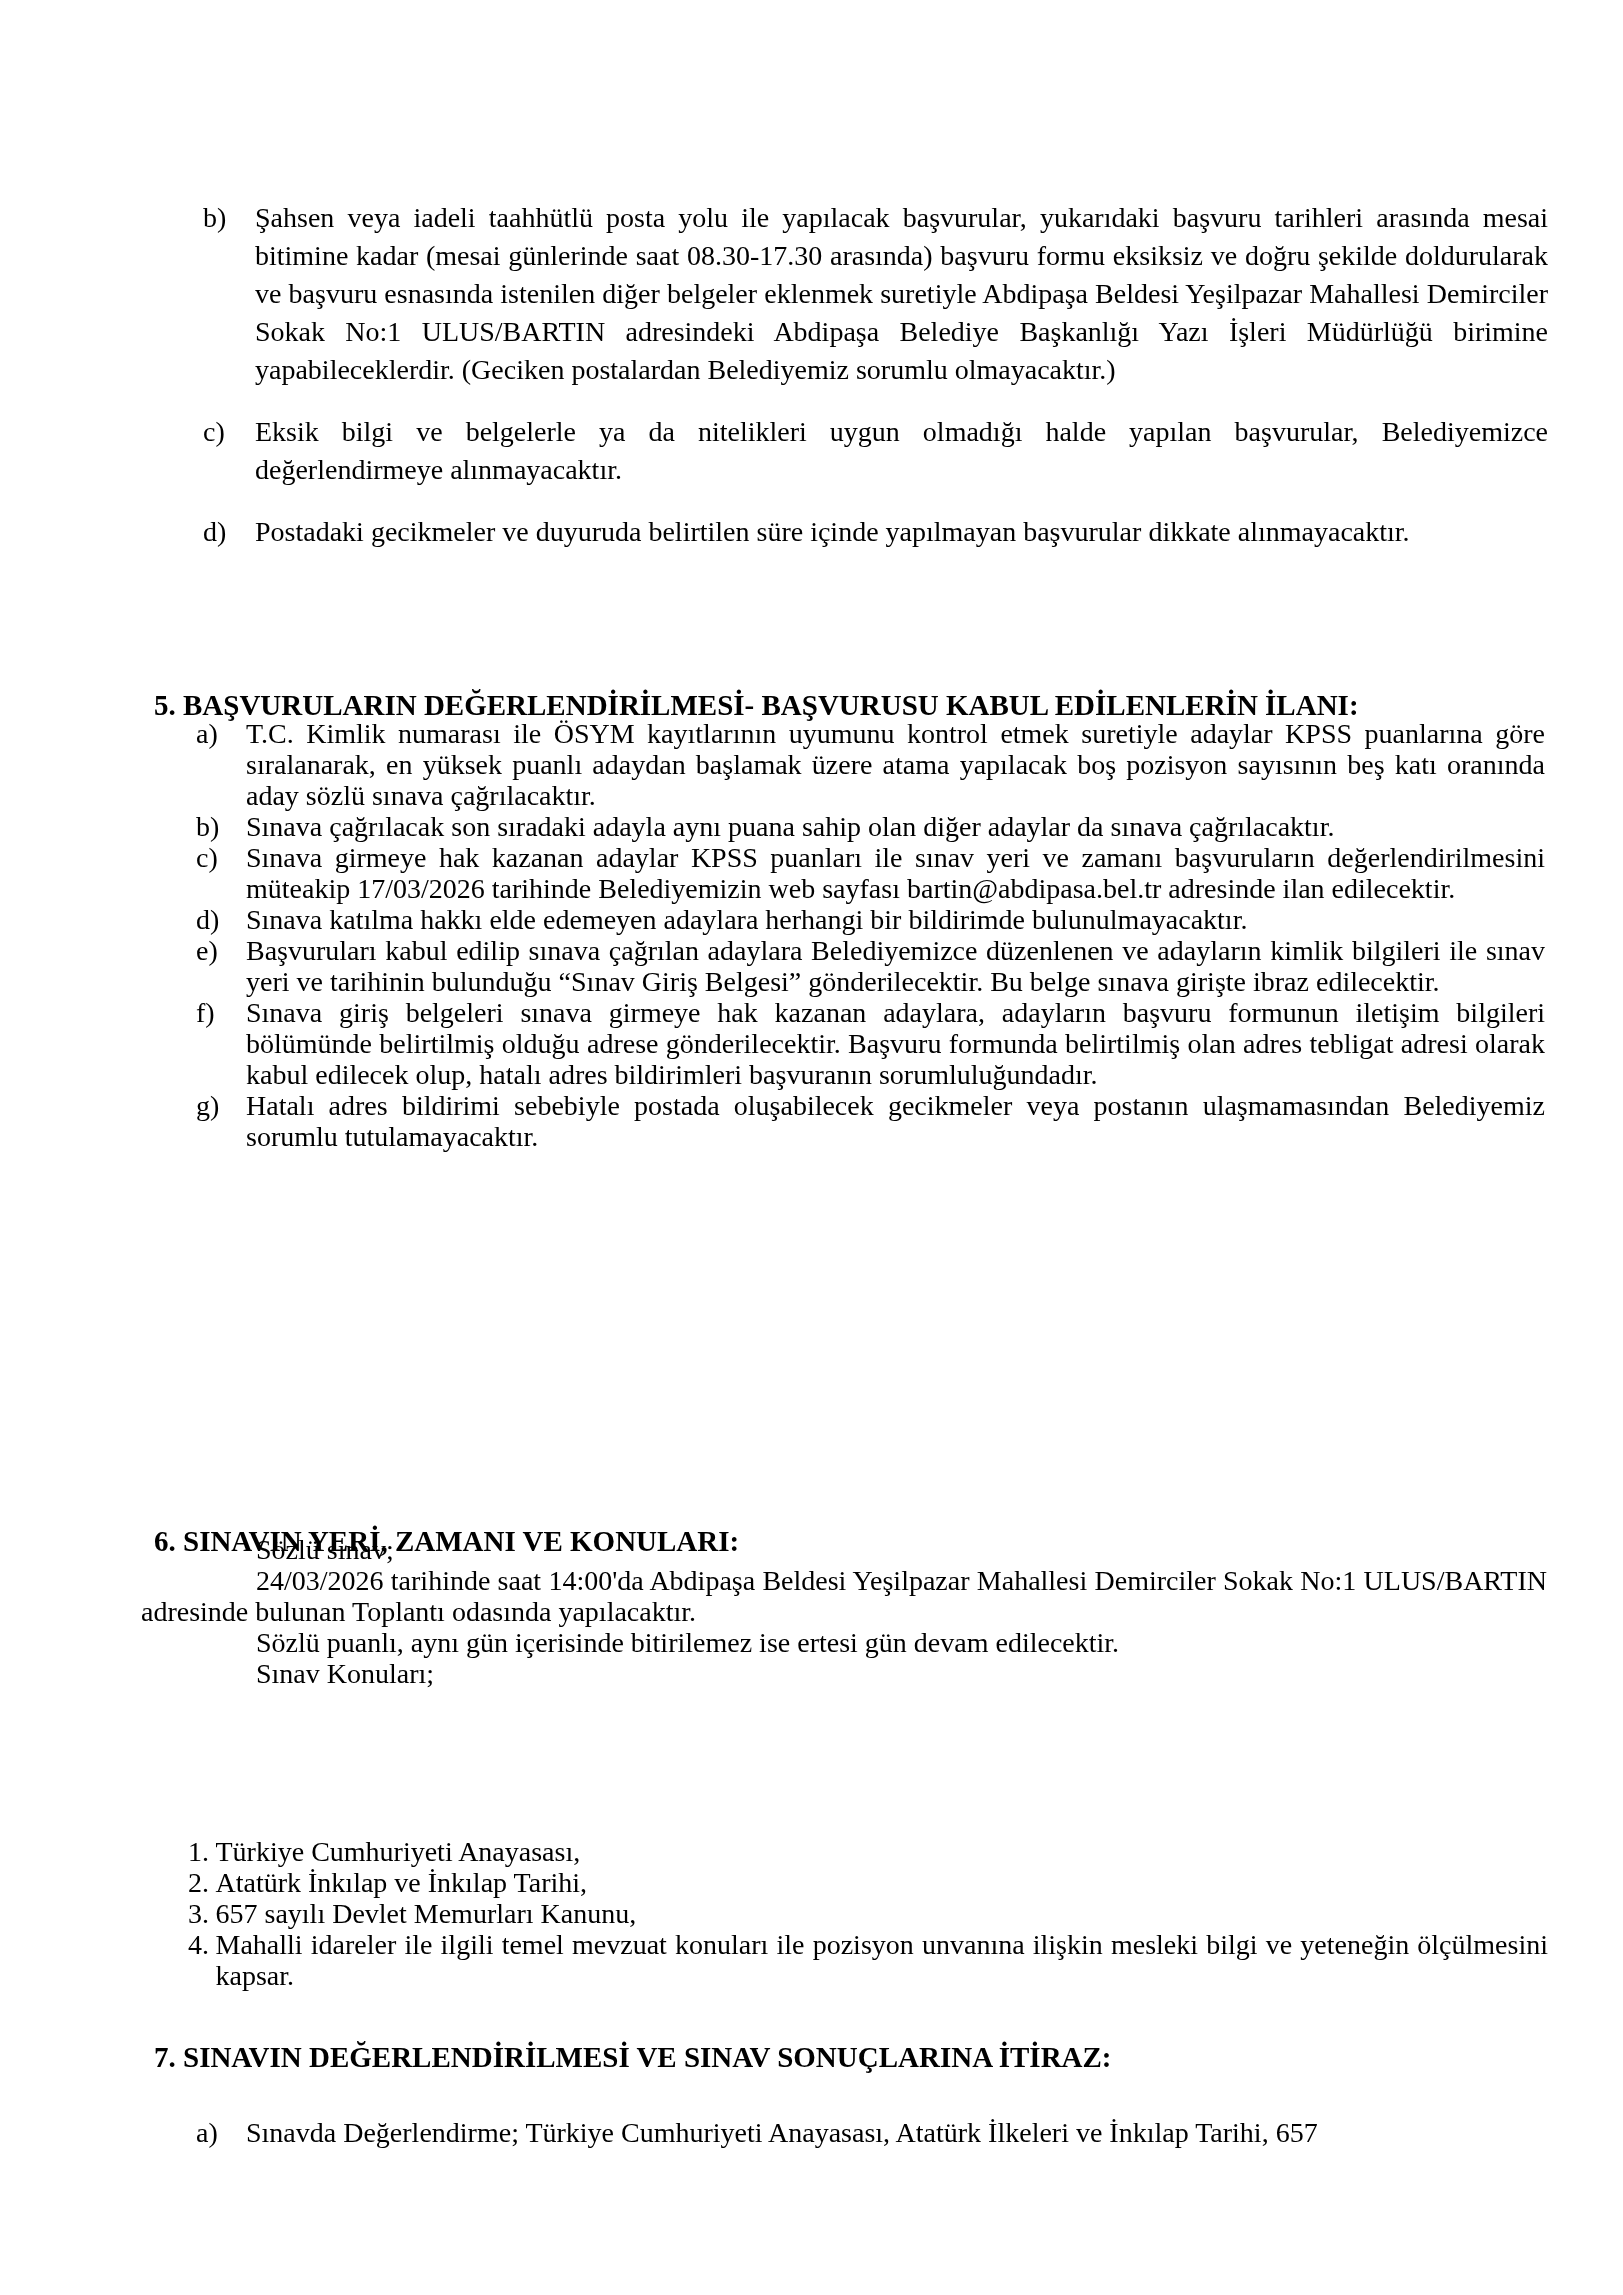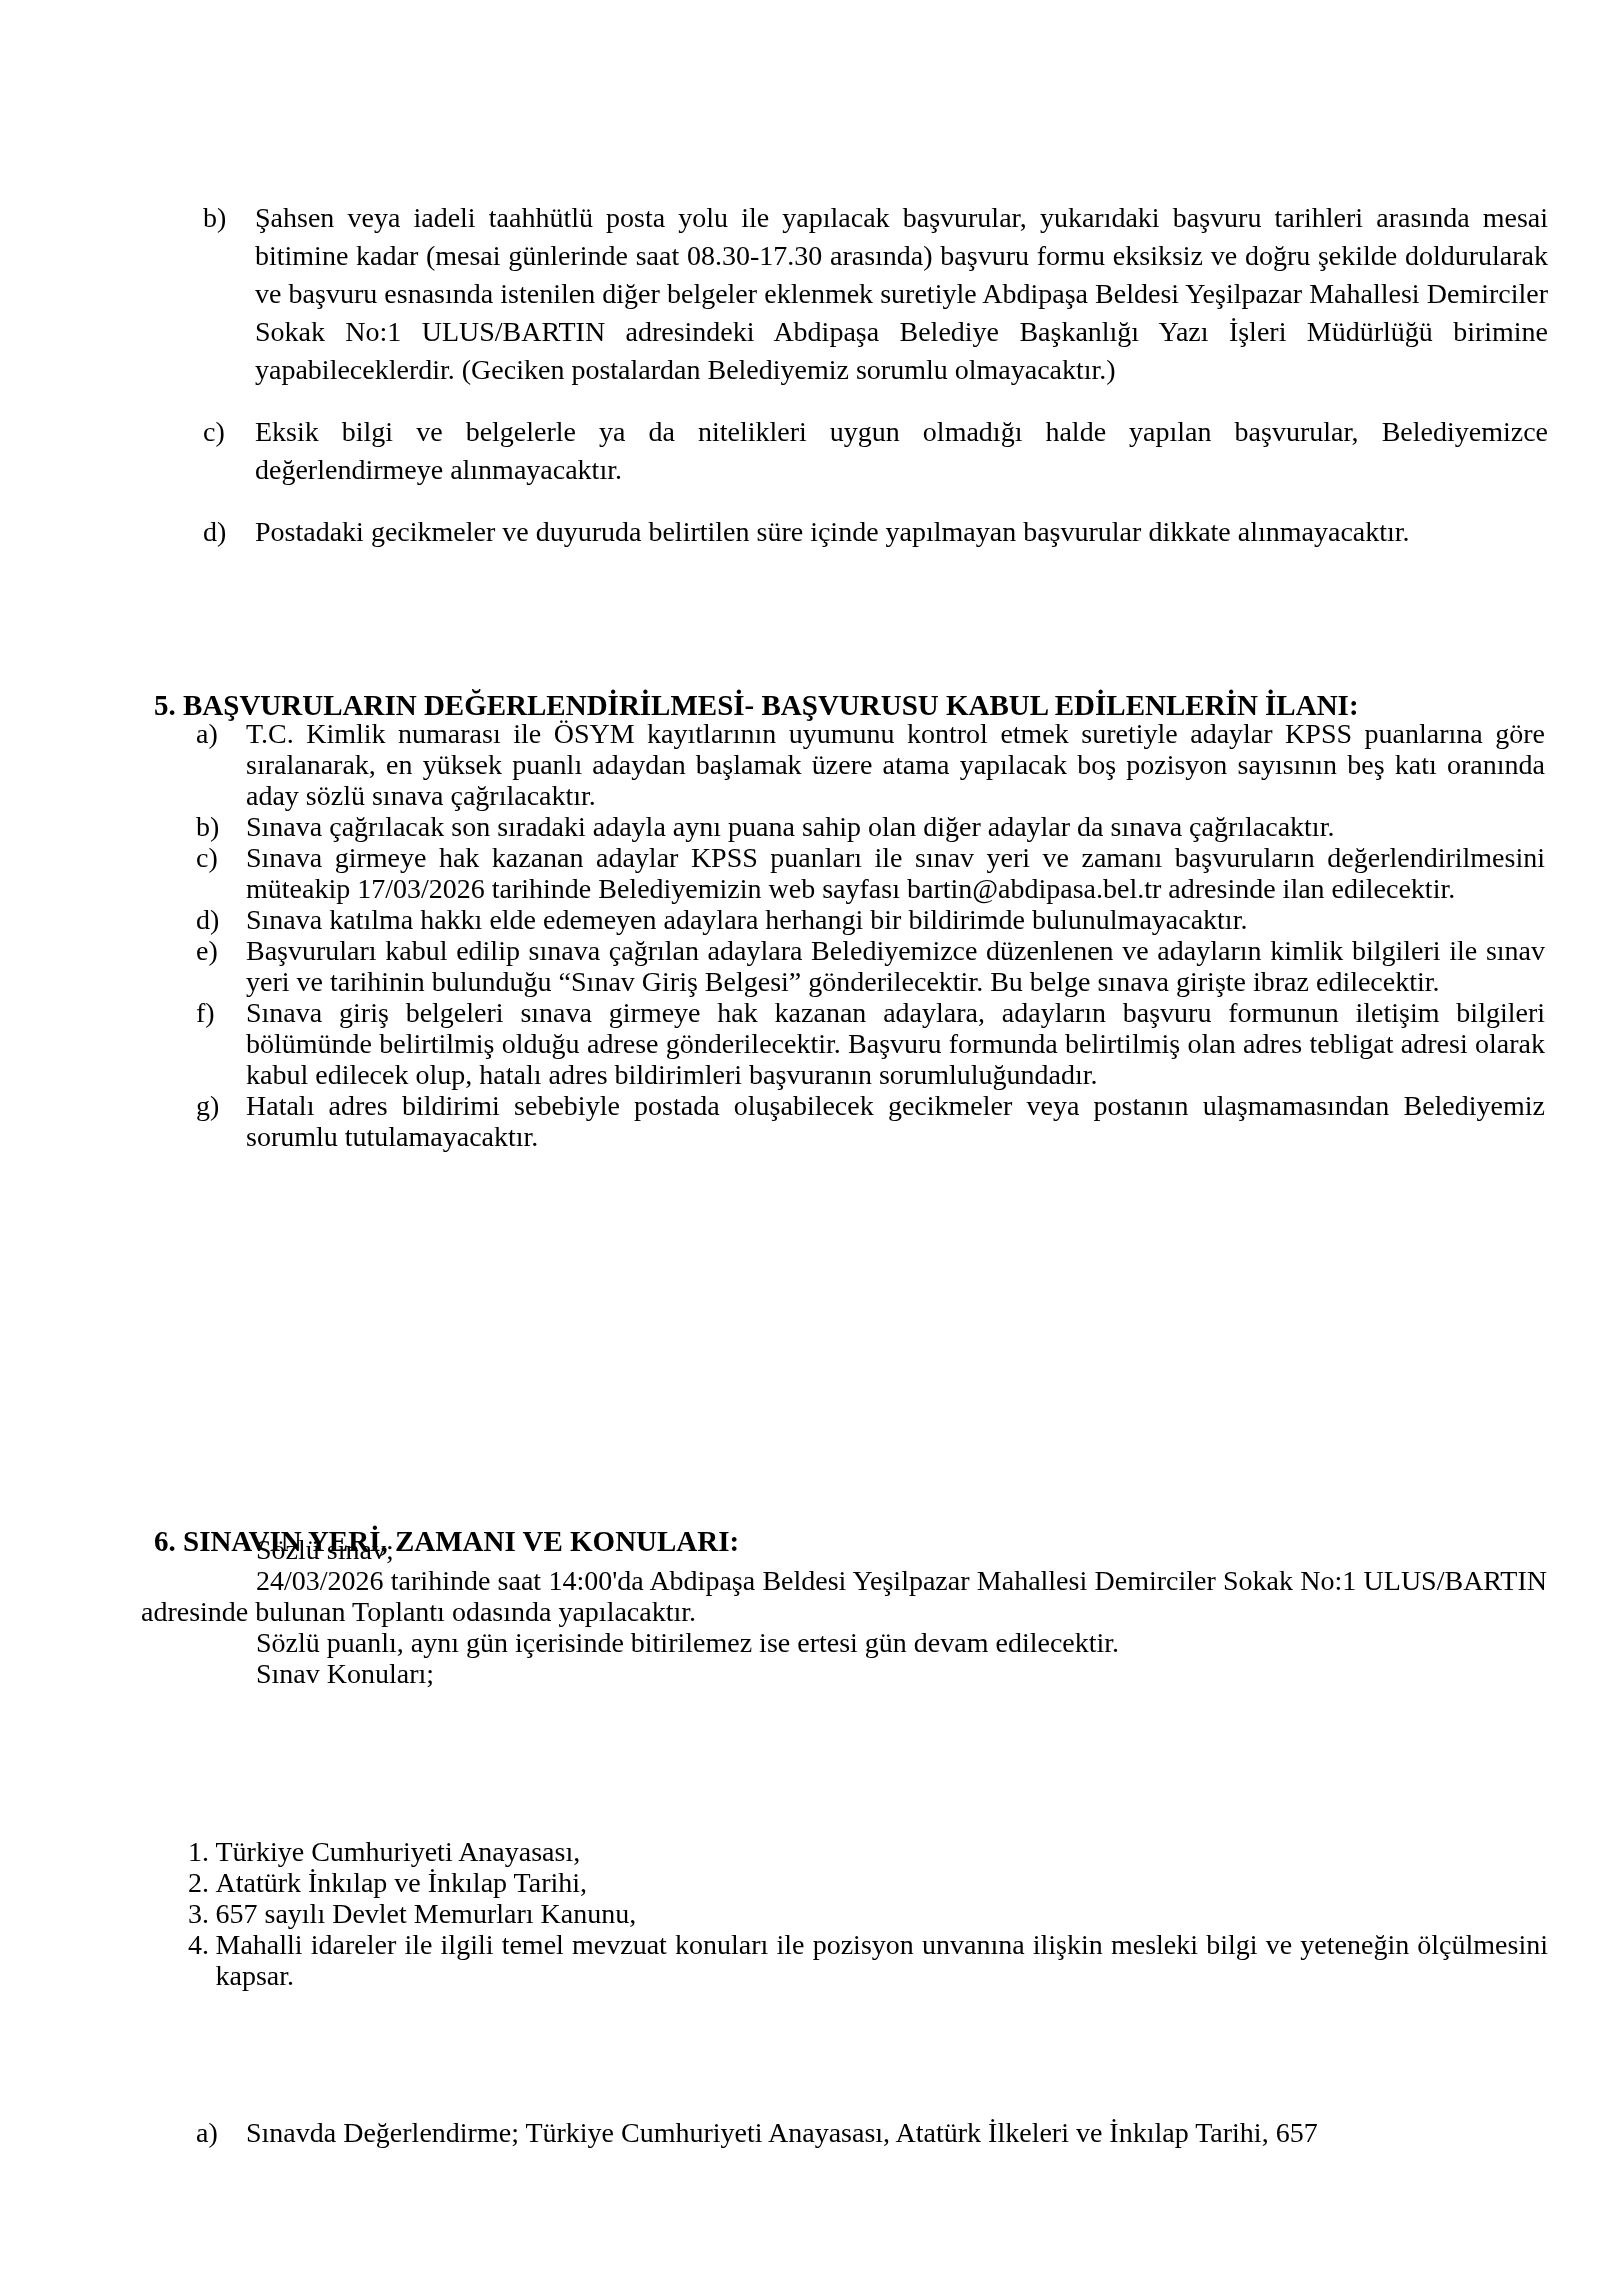--- a/index.html
+++ b/index.html
@@ -239,20 +239,21 @@
       <span class="body">657 sayılı Devlet Memurları Kanunu,</span>
     </div>
 
     <div class="sec6-numitem">
       <span class="marker">4.</span>
       <span class="body">Mahalli idareler ile ilgili temel mevzuat konuları ile pozisyon unvanına ilişkin mesleki bilgi ve yeteneğin ölçülmesini kapsar.</span>
     </div>
 
   </div>
 
+  <div class="heading" style="top:2040px;">7. SINAVIN DEĞERLENDİRİLMESİ VE SINAV SONUÇLARINA İTİRAZ:</div>
 
   <div class="sec7-list">
     <div class="sec7-item">
       <span class="marker">a)</span>
       <span class="body">Sınavda Değerlendirme; Türkiye Cumhuriyeti Anayasası, Atatürk İlkeleri ve İnkılap Tarihi, 657</span>
     </div>
   </div>
 
 </div>
 

